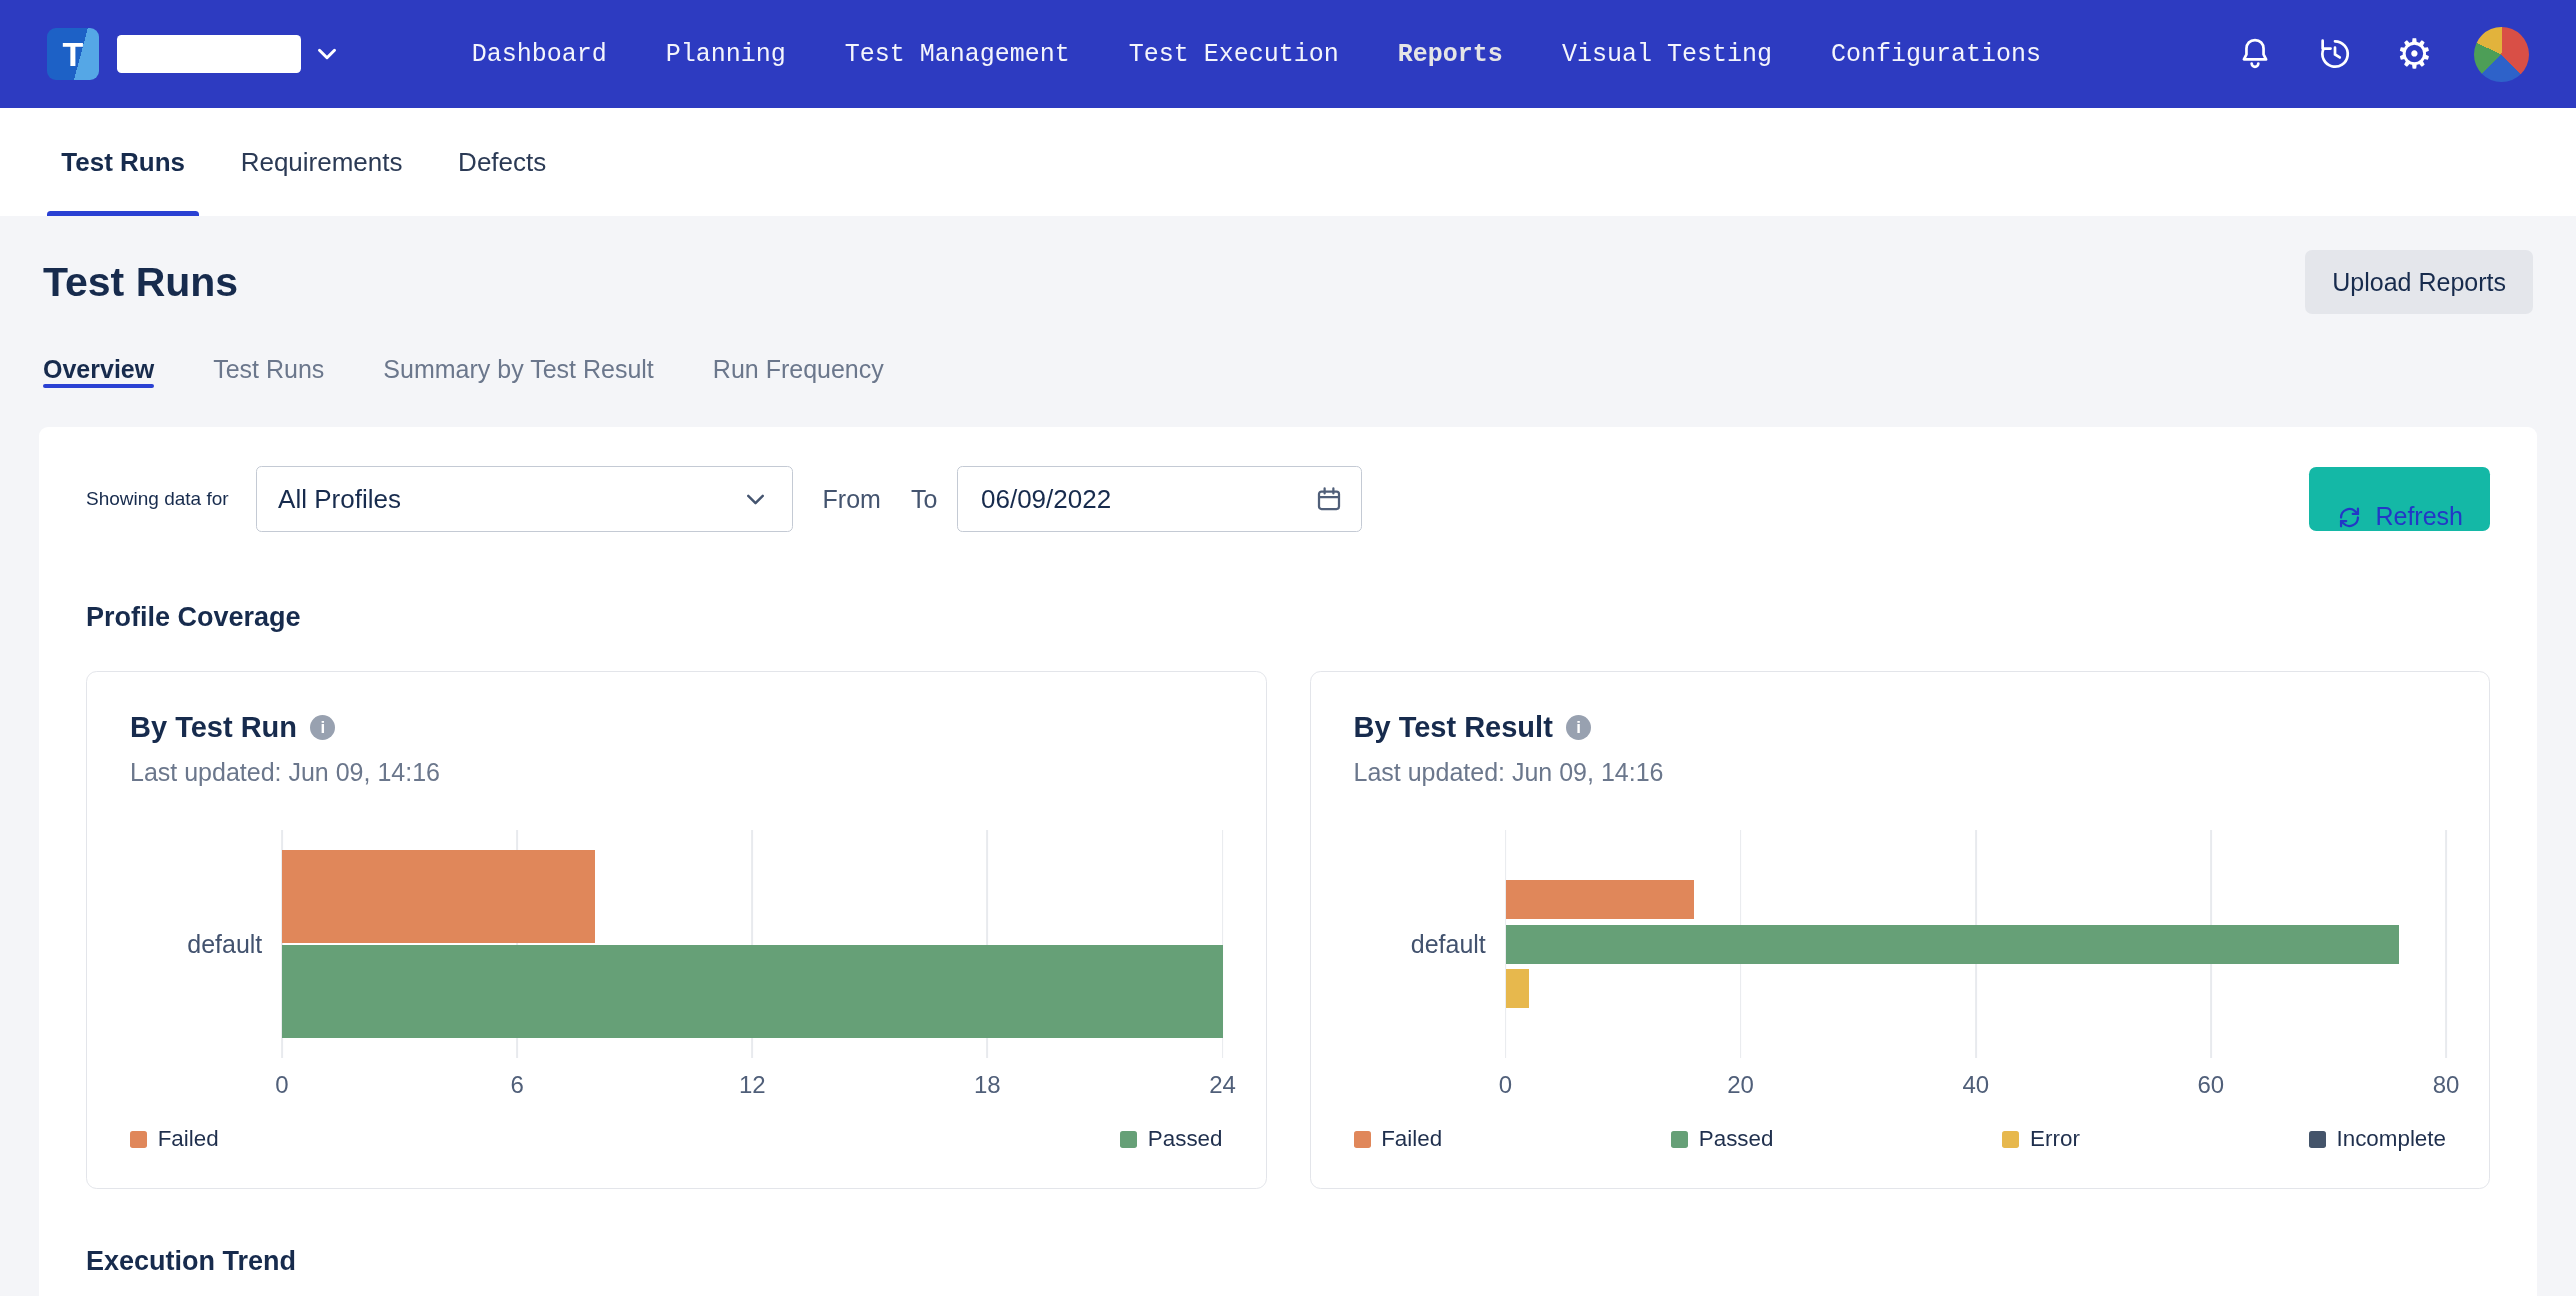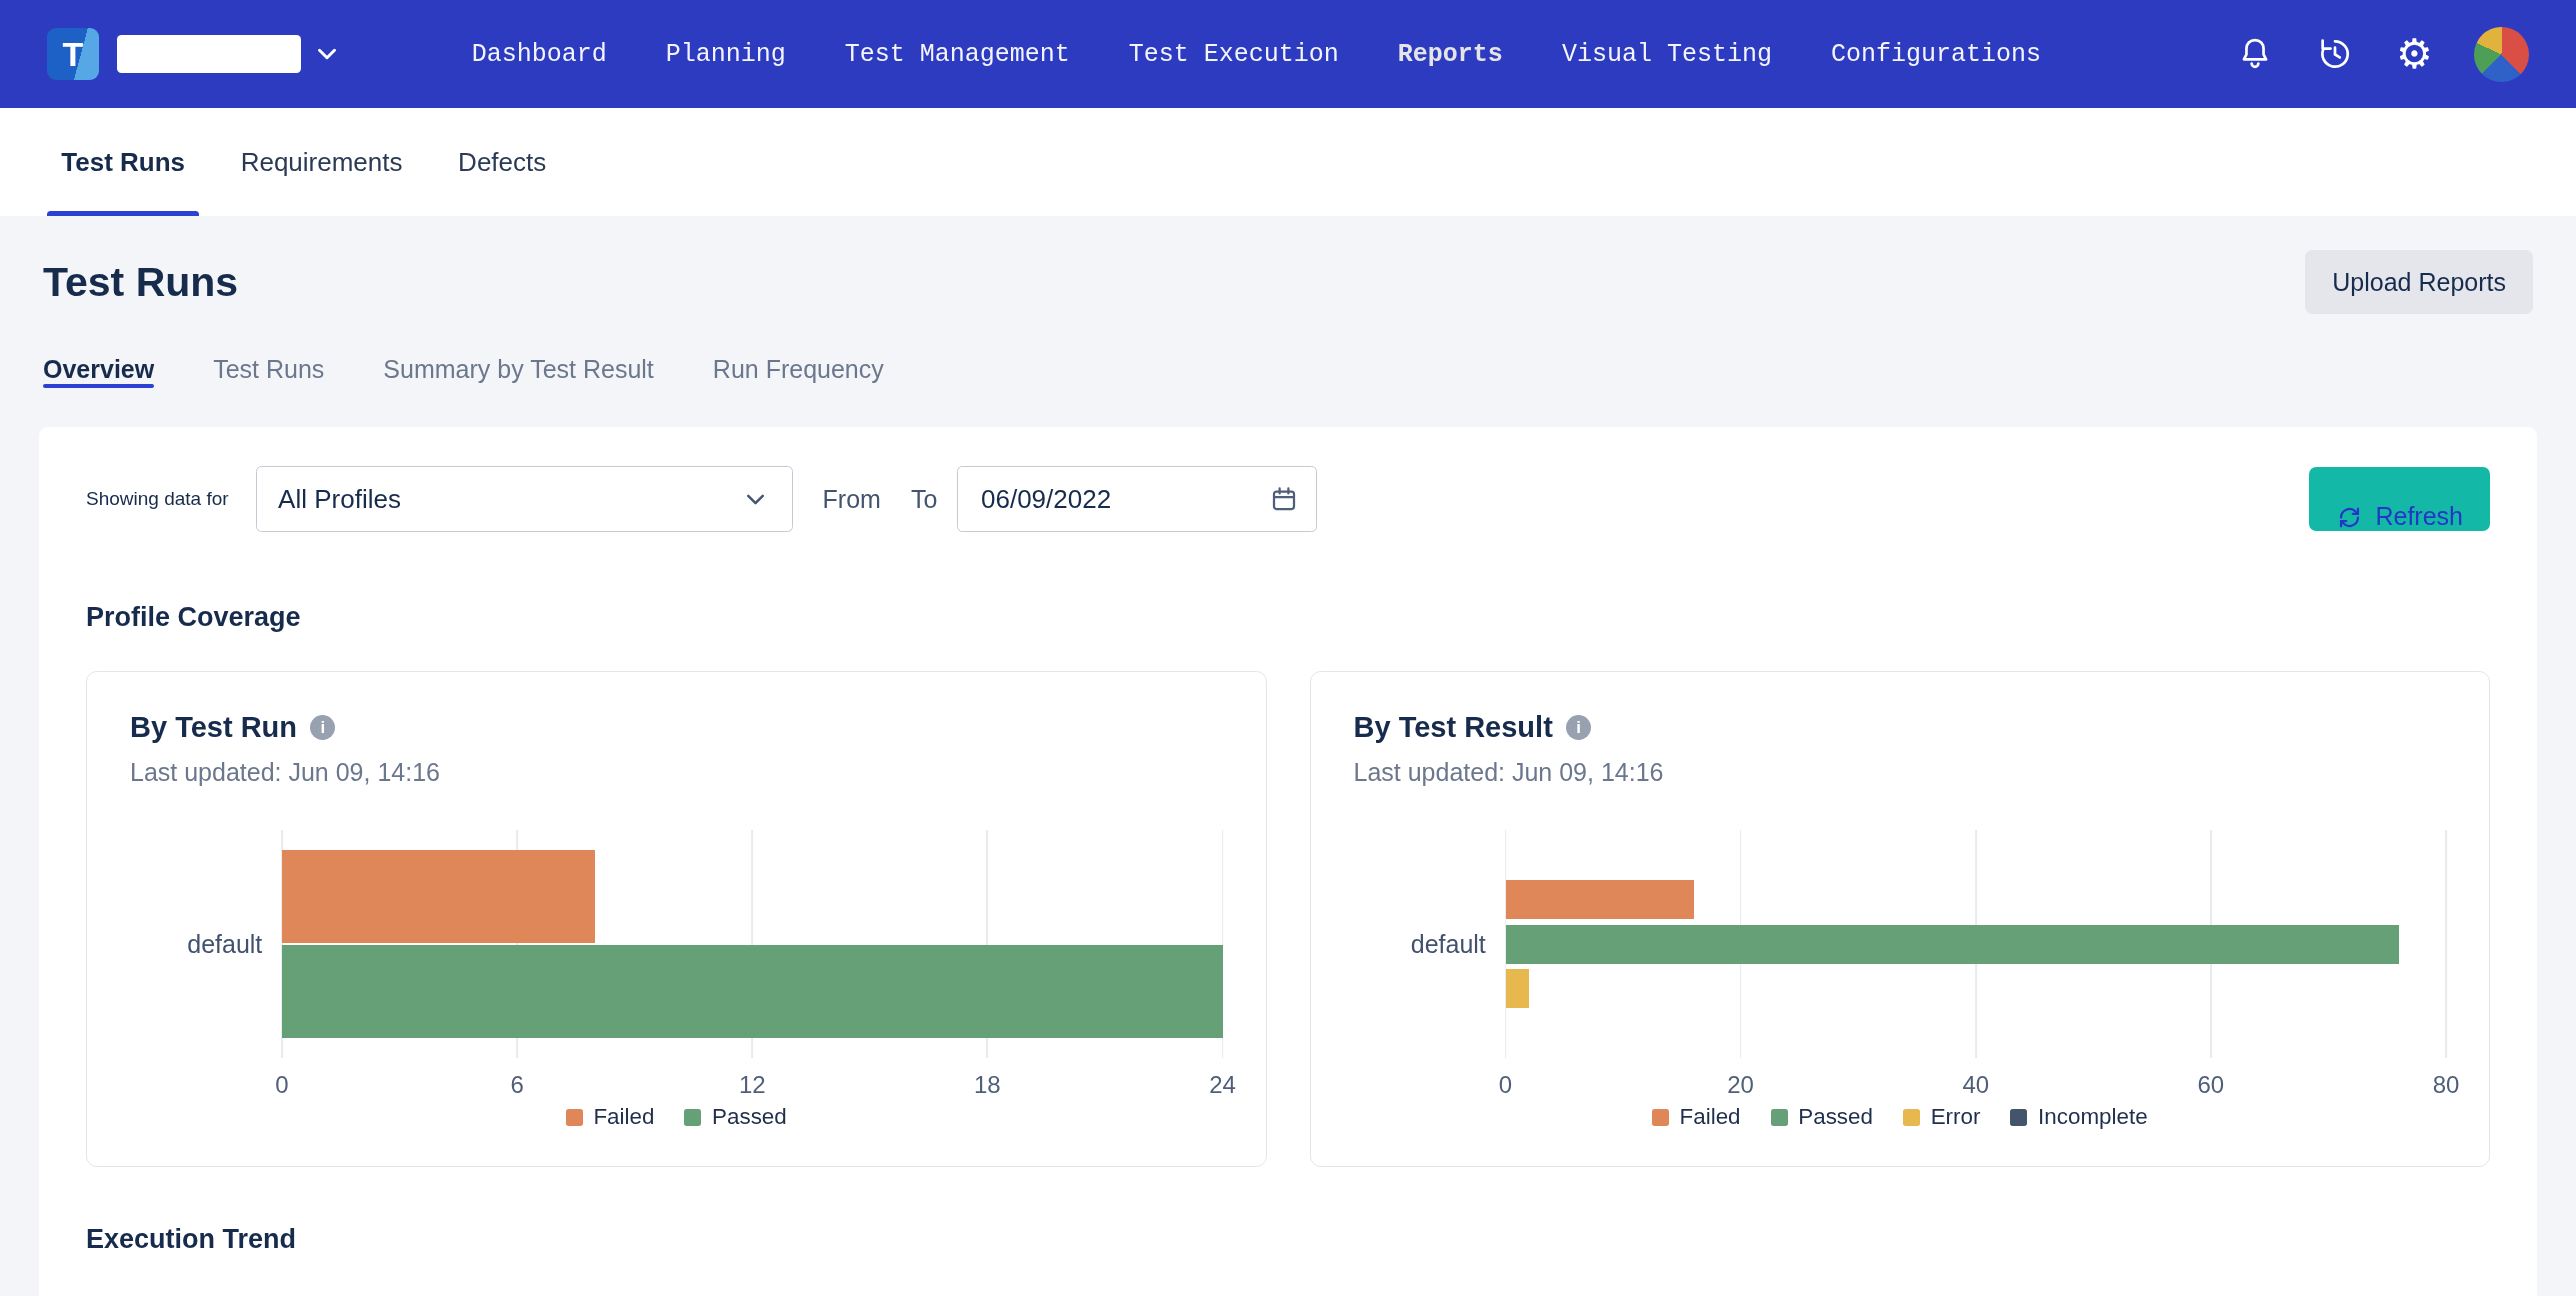--- a/index.html
+++ b/index.html
@@ -51,21 +51,21 @@
   .filter-row { display:flex; align-items:center; }
   .filter-label { font-size:19px; color:#172b4d; white-space:nowrap; }
   .select-box { margin-left:27px; width:537px; height:66px; border:1.8px solid #c4cad4; border-radius:5.4px;
                 display:flex; align-items:center; justify-content:space-between; padding:0 21.5px;
                 font-size:26px; color:#172b4d; background:#fff; cursor:pointer; }
   .select-box svg { width:29px; height:29px; color:#44546f; }
   .date-label { margin-left:30px; font-size:25px; color:#44546f; }
   .date-wrap { margin-left:19.7px; position:relative; }
   .date-input { width:379px; height:66px; border:1.8px solid #c4cad4; border-radius:5.4px;
                 padding:0 64px 0 23px; font-size:26px; color:#172b4d; font-family:inherit; background:#fff; }
-  .date-input.narrow { width:360px; }
+  .date-input.narrow { width:405px; }
   .calendar-btn { position:absolute; right:18px; top:50%; transform:translateY(-50%); color:#505f79; cursor:pointer; display:flex; }
   .calendar-btn svg { width:30px; height:30px; }
   .btn-refresh { margin-left:auto; height:64px; padding:0 27px; background:#14b8a6; border:none; border-radius:7.2px;
                  color:#2337c6; font-size:25px; font-weight:500; font-family:inherit;
                  display:flex; align-items:flex-end; gap:12.5px; cursor:pointer; }
   .btn-refresh svg { width:27px; height:27px; }
 
   .section-title { margin-top:70px; font-size:27px; font-weight:700; color:#172b4d; }
   .section-title.exec { margin-top:57px; }
 
@@ -80,21 +80,21 @@
   .chart { margin-top:43px; }
   .chart-body { display:flex; align-items:stretch; }
   .ylabel { width:152px; display:flex; align-items:center; justify-content:flex-end; padding-right:19.7px; font-size:25px; color:#42526e; }
   .plot { flex:1; position:relative; height:228px; }
   .gridline { position:absolute; top:0; bottom:0; width:1.8px; background:#e8eaee; transform:translateX(-0.9px); }
   .bars { position:absolute; inset:0; display:flex; flex-direction:column; justify-content:center; align-items:flex-start; }
   .ticks-row { display:flex; margin-top:7.2px; }
   .spacer { width:152px; }
   .ticks { flex:1; position:relative; height:39px; }
   .tick { position:absolute; transform:translateX(-50%); top:5.4px; font-size:24px; color:#505f79; }
-  .legend { display:flex; justify-content:center; align-items:center; gap:30px; margin-top:0; }
+  .legend { display:flex; justify-content:space-between; align-items:center; gap:30px; margin-top:22px; }
   .legend-item { display:flex; align-items:center; gap:10.7px; }
   .swatch { width:17px; height:17px; border-radius:2.7px; }
   .legend-label { font-size:22.4px; color:#1f2f4d; }
 </style>
 </head>
 <body>
 
 <header class="topnav">
   <div class="topnav-left">
     <div class="logo">

